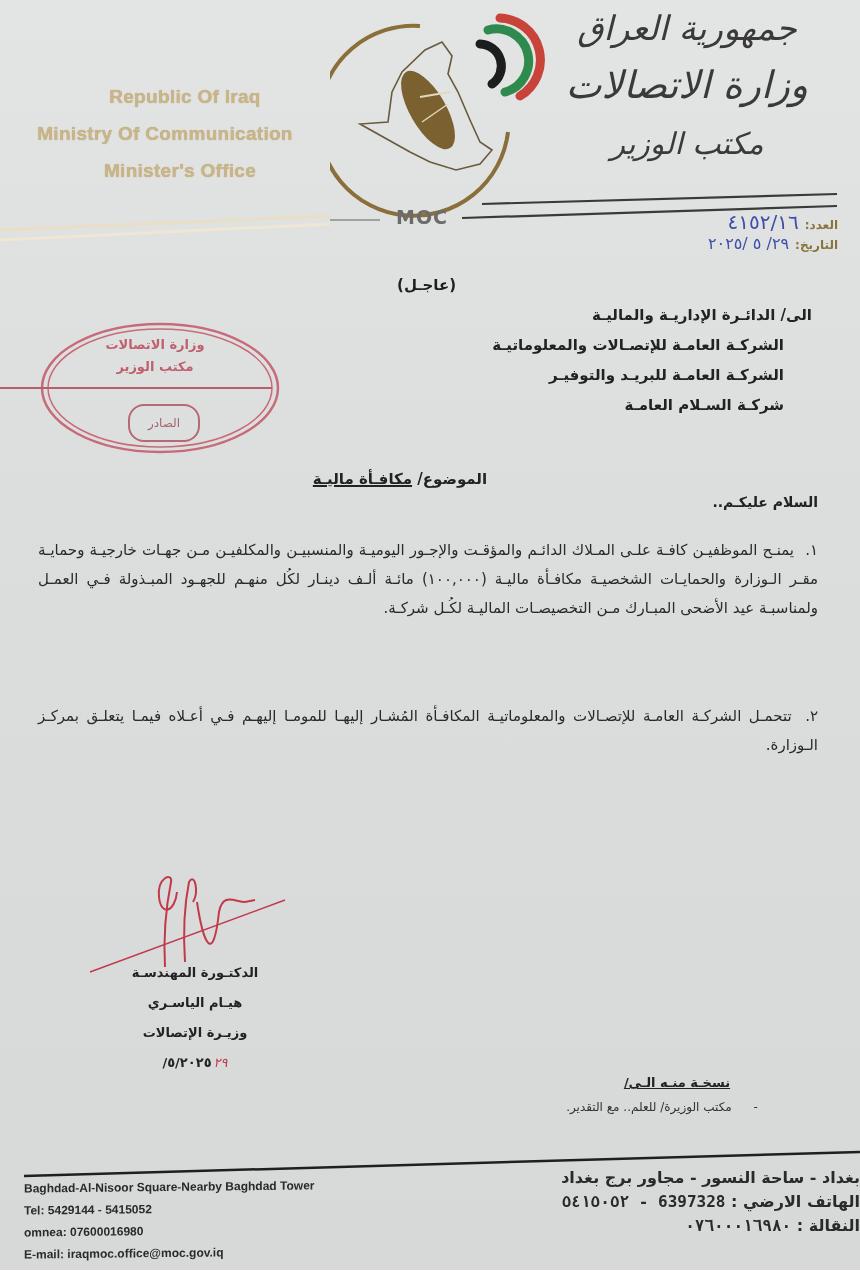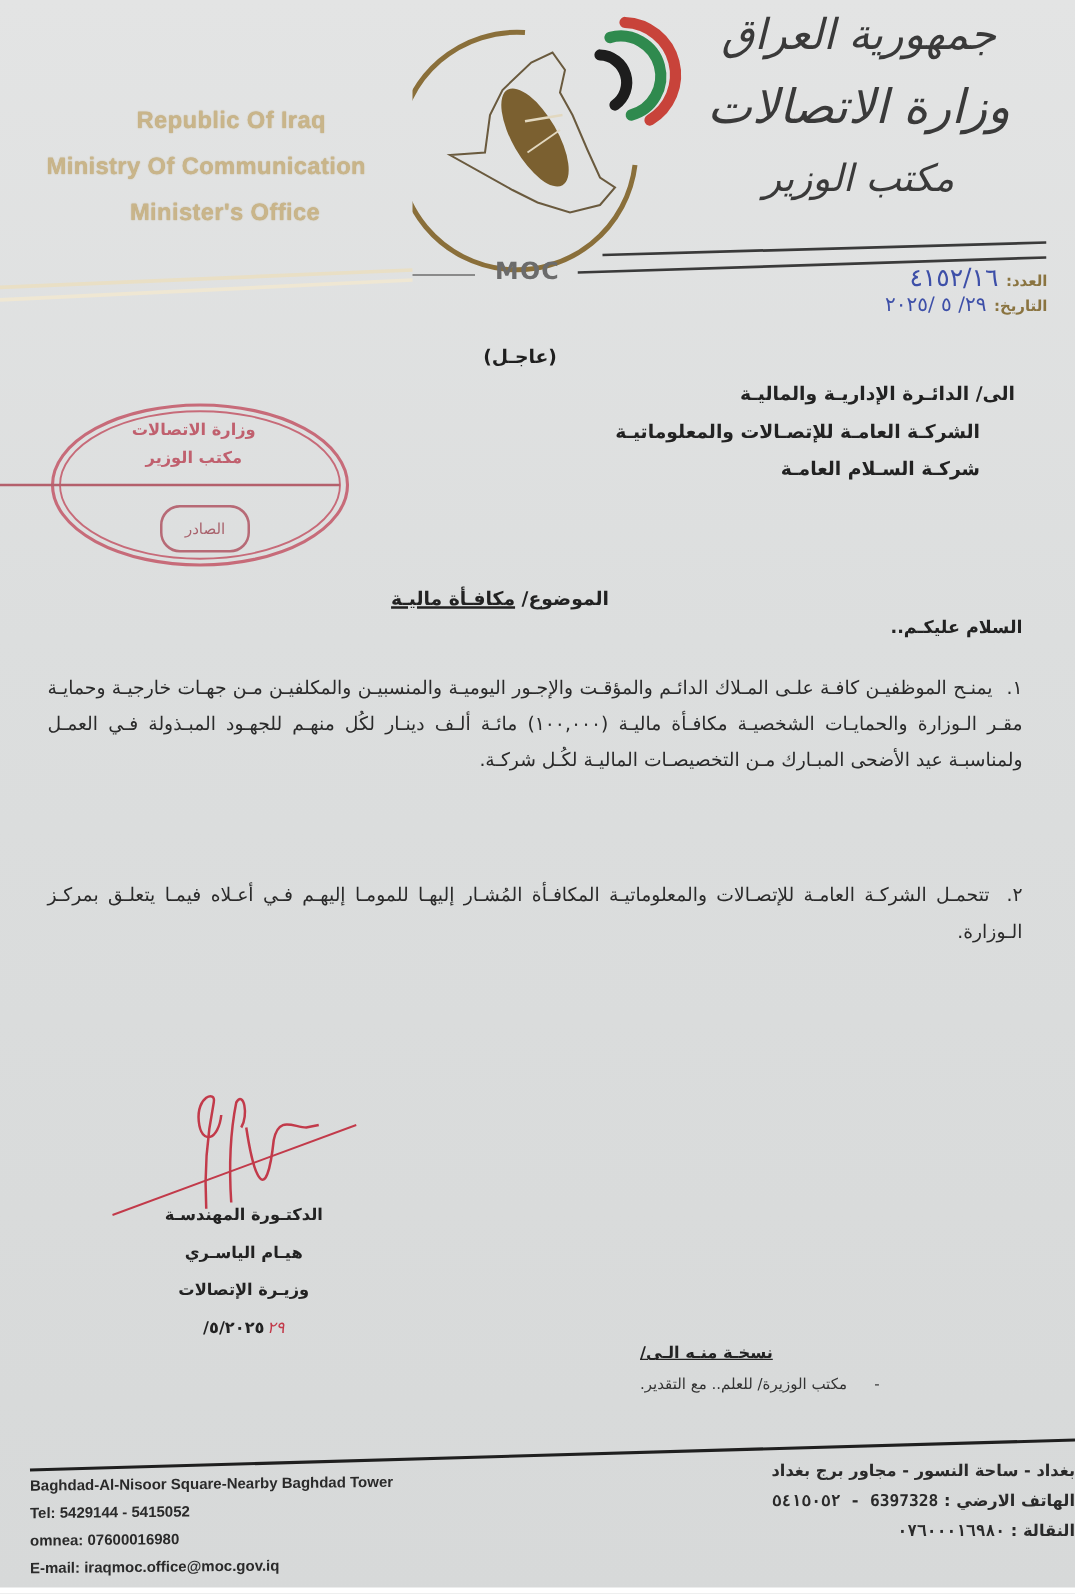--- a/index.html
+++ b/index.html
@@ -44,21 +44,21 @@
   .ar-head .a3 { font-size: 30px; line-height: 56px; font-style: italic; }
 
   .ref { position: absolute; right: 22px; top: 210px; direction: rtl; text-align: right; }
   .ref .row { display: flex; align-items: baseline; gap: 6px; height: 24px; }
   .ref .lbl { font-size: 12px; color: #8a7440; font-weight: bold; }
   .ref .val { font-size: 20px; color: #3d4fa8; font-family: "DejaVu Sans", sans-serif; letter-spacing: 2px; text-align: center; }
   .ref .val.small { font-size: 16px; }
 
   
   .urgent {
-    position: absolute; left: 376px; top: 276px; width: 80px; text-align: center;
+    position: absolute; left: 376px; top: 276px; width: 80px; 
     font-size: 15px; font-weight: bold; direction: rtl; color: #1f1f1f;
   }
   .recipients {
     position: absolute; right: 48px; top: 300px; width: 480px;
     direction: rtl; text-align: right;
     font-size: 15px; font-weight: bold; color: #222; line-height: 30px;
   }
   .recipients .ind { padding-right: 28px; }
 
   .stamp { position: absolute; left: 0; top: 318px; width: 285px; height: 140px; }
@@ -101,36 +101,36 @@
   .signature { position: absolute; left: 85px; top: 872px; width: 210px; height: 110px; }
   .sign-block {
     position: absolute; left: 80px; top: 958px; width: 230px;
     direction: rtl; text-align: center; font-size: 13px; font-weight: bold; line-height: 30px;
   }
   .sign-date { display: flex; justify-content: center; align-items: center; gap: 2px; direction: ltr; }
   .sign-date .red { color: #c23a4a; font-weight: normal; font-style: italic; }
 
   .cc {
     position: absolute; right: 18px; top: 1075px; width: 330px;
-    direction: rtl; text-align: left;
+    direction: rtl; text-align: center;
   }
   .cc .h { font-size: 13px; font-weight: bold; text-decoration: underline; }
   .cc .item { font-size: 12px; margin-top: 10px; padding-right: 30px; color: #333; }
   .cc .item .bullet { margin-left: 18px; }
 
   
   .footer-line { position: absolute; left: 0; top: 1148px; width: 860px; height: 30px; }
   .footer-en {
     position: absolute; left: 24px; top: 1176px;
     font-family: "Liberation Sans", sans-serif; font-size: 12px; font-weight: bold;
     color: #2a2a2a; line-height: 22px; transform: skewY(-0.6deg);
   }
   .footer-ar {
     position: absolute; right: 0; top: 1166px; width: 300px;
-    direction: rtl; text-align: right; font-size: 13px; font-weight: bold;
+    direction: rtl; text-align: right; font-size: 16px; font-weight: bold;
     color: #2a2a2a; line-height: 24px;
   }
   .footer-ar .nums { font-family: "DejaVu Sans Mono", monospace; letter-spacing: 1px; }
   .bottom-strip { position: absolute; left: 0; top: 1270px; width: 860px; height: 5px; background: #fff; }
 </style>
 </head>
 <body>
 
 <div class="page">
 
@@ -178,20 +178,21 @@
       <span class="lbl">التاريخ:</span>
       <span class="val small">٢٩/ ٥ /٢٠٢٥</span>
     </div>
   </div>
 
   <div class="urgent">(عاجـل)</div>
 
   <div class="recipients">
     <div>الى/ الدائـرة الإداريـة والماليـة</div>
     <div class="ind">الشركـة العامـة للإتصـالات والمعلوماتيـة</div>
+    <div class="ind">الشركـة العامـة للبريـد والتوفيـر</div>
     <div class="ind">شركـة السـلام العامـة</div>
   </div>
 
   <svg class="stamp" viewBox="0 0 285 140">
     <ellipse cx="160" cy="70" rx="118" ry="64" fill="none" stroke="#c76b79" stroke-width="2.5"></ellipse>
     <ellipse cx="160" cy="70" rx="112" ry="59" fill="none" stroke="#c76b79" stroke-width="1.5"></ellipse>
     <line x1="0" y1="70" x2="272" y2="70" stroke="#b4606c" stroke-width="2"></line>
   </svg>
   <div class="stamp-text stamp-t1">
     <div>وزارة الاتصالات</div>

